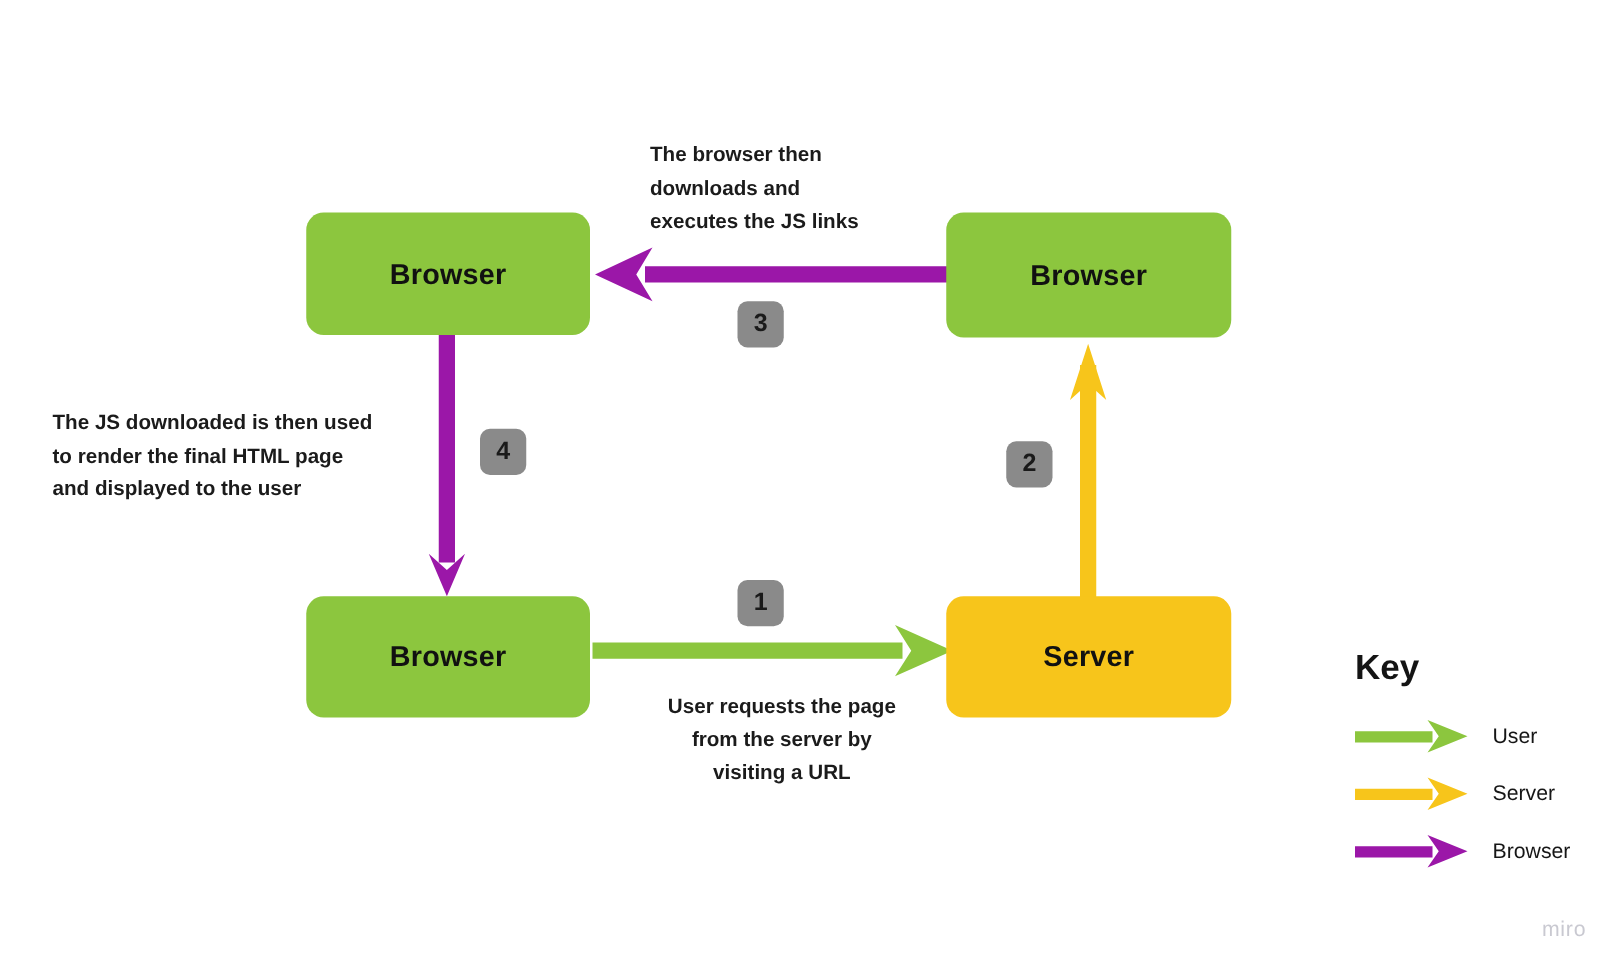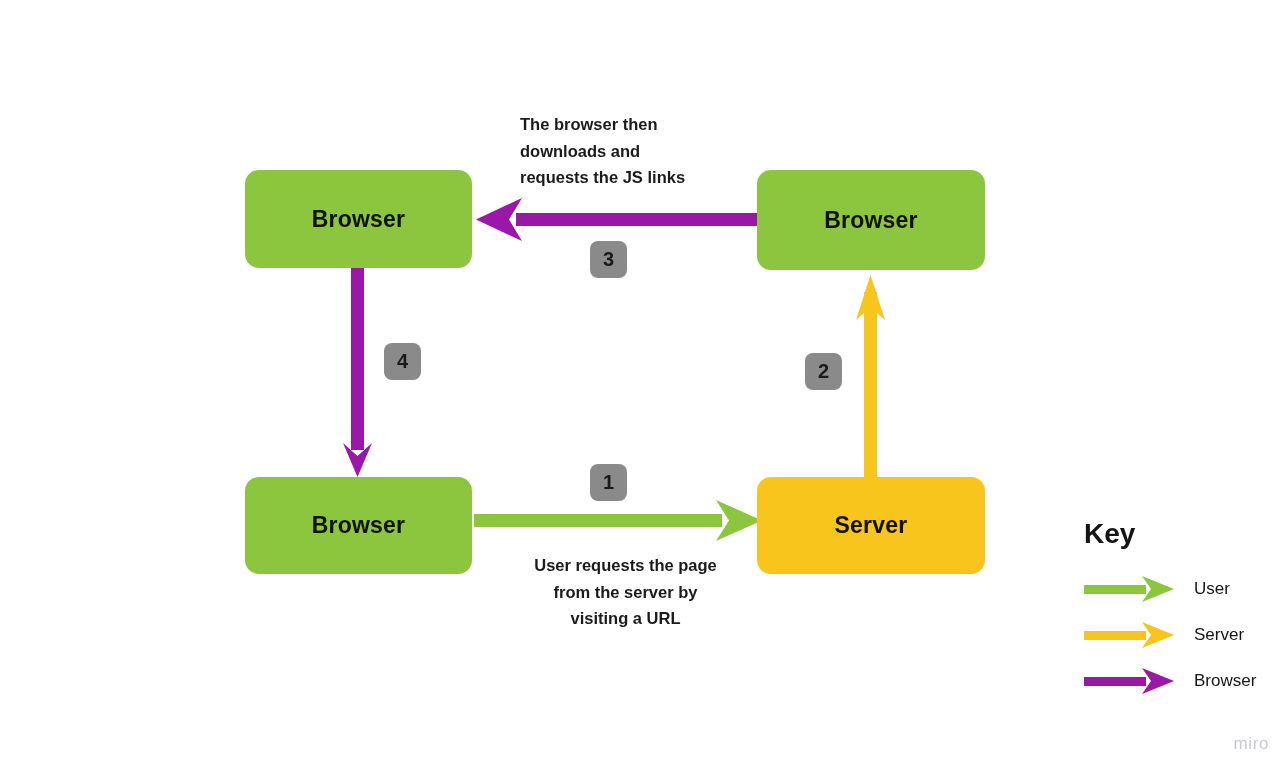--- a/index.html
+++ b/index.html
@@ -169,22 +169,25 @@
   <div class="badge" style="left:590px; top:241px;">
     <span>3</span>
   </div>
 
   <div class="badge" style="left:384px; top:343px;">
     <span>4</span>
   </div>
 
   <div class="annot" style="left:520px; top:111px; width:215px;">The browser then
 downloads and
-requests the JS links</div>
-
+executes the JS links</div>
+
+  <div class="annot" style="left:42px; top:325px; width:320px;">The JS downloaded is then used
+to render the final HTML page
+and displayed to the user</div>
 
 
   <div class="annot" style="left:508px; top:552px; width:235px;text-align:center;">User requests the page
 from the server by
 visiting a URL</div>
 
   <div id="key">
     <div class="key-title">Key</div>
 
     <div class="key-row">

